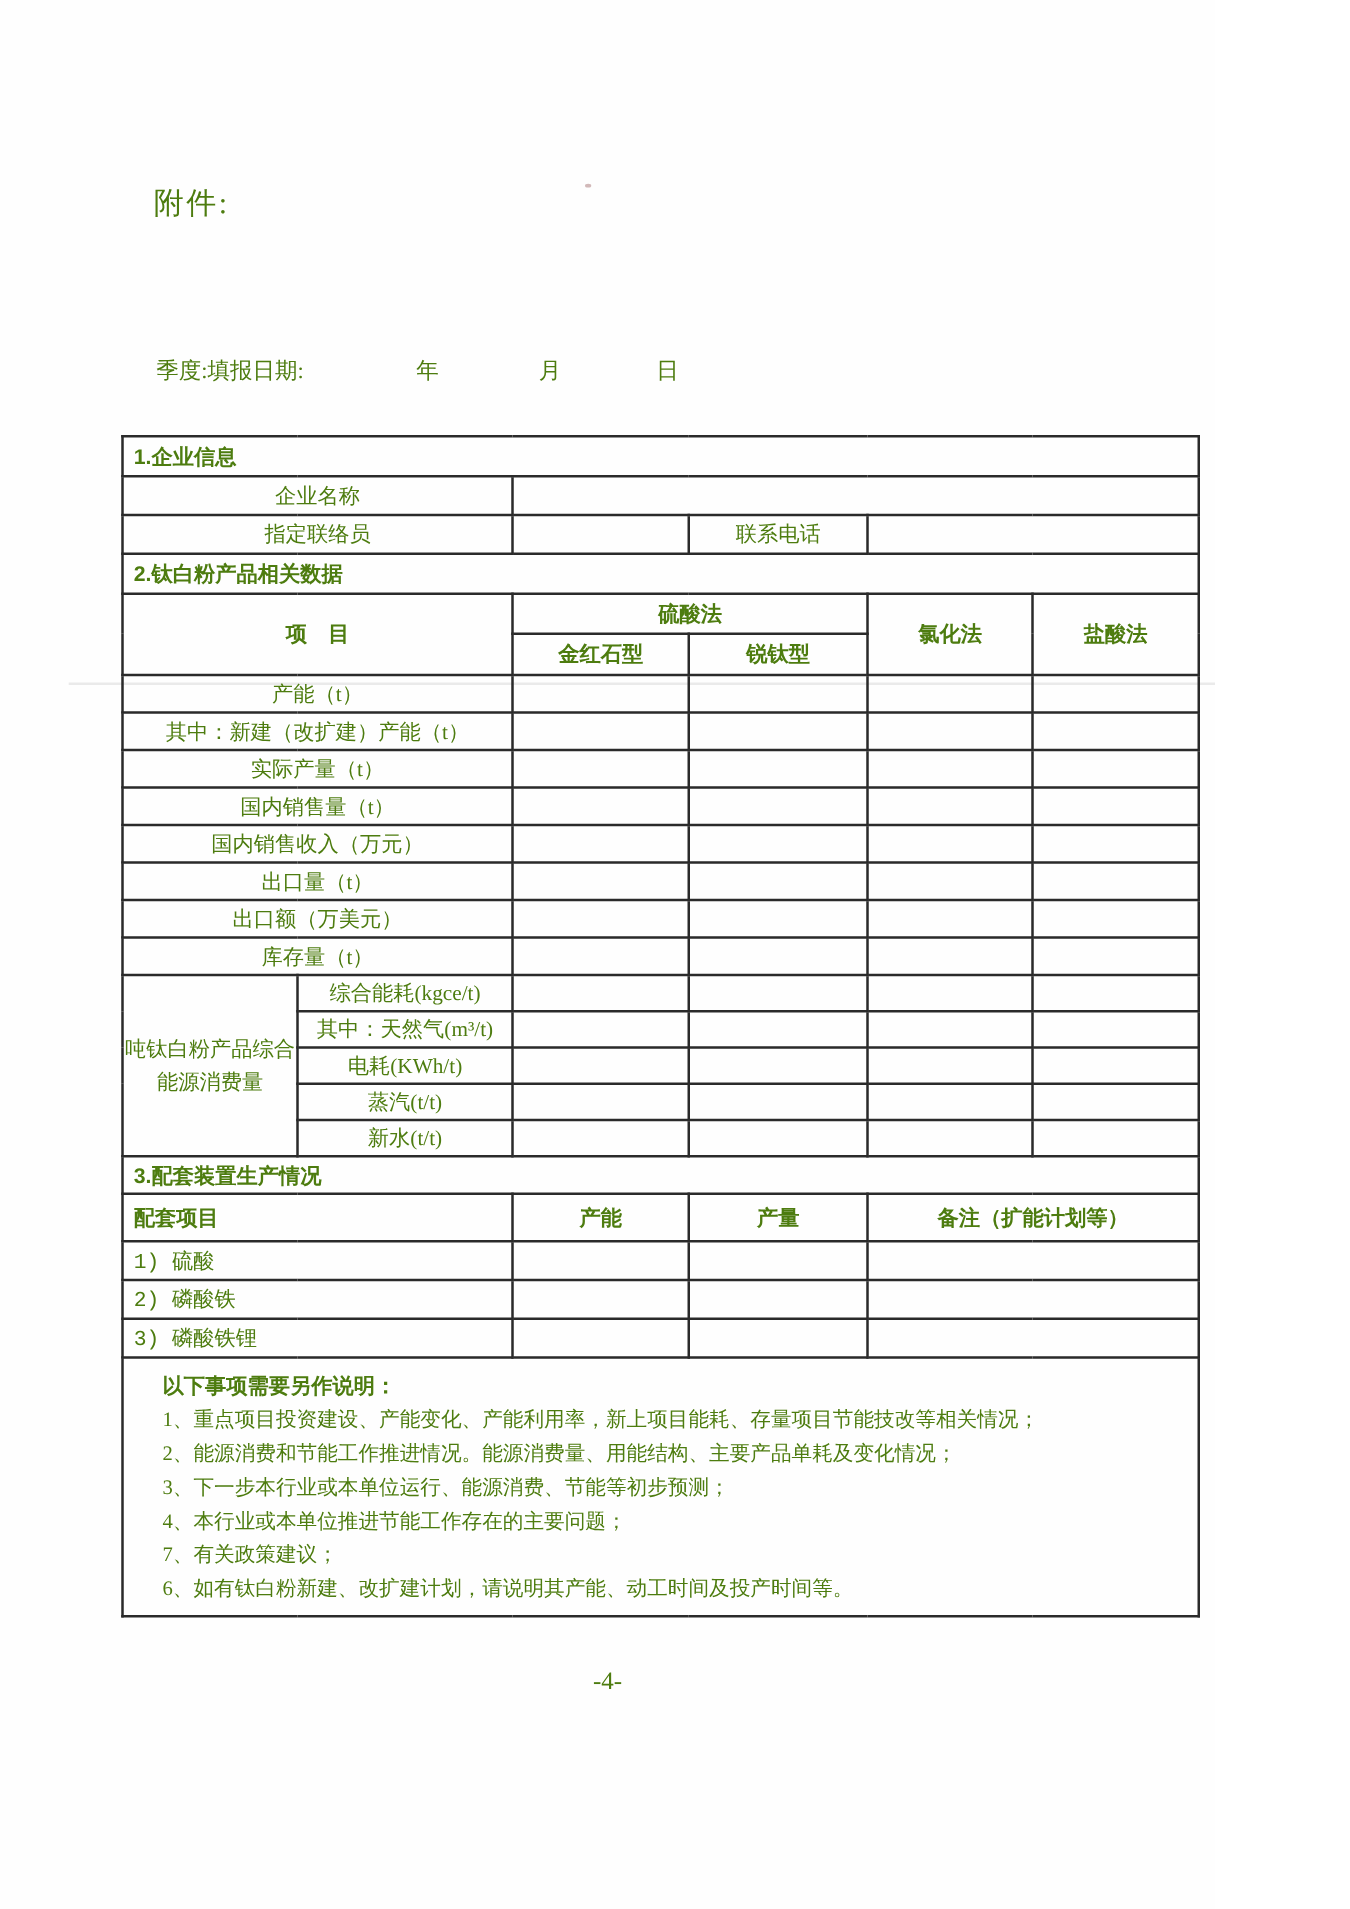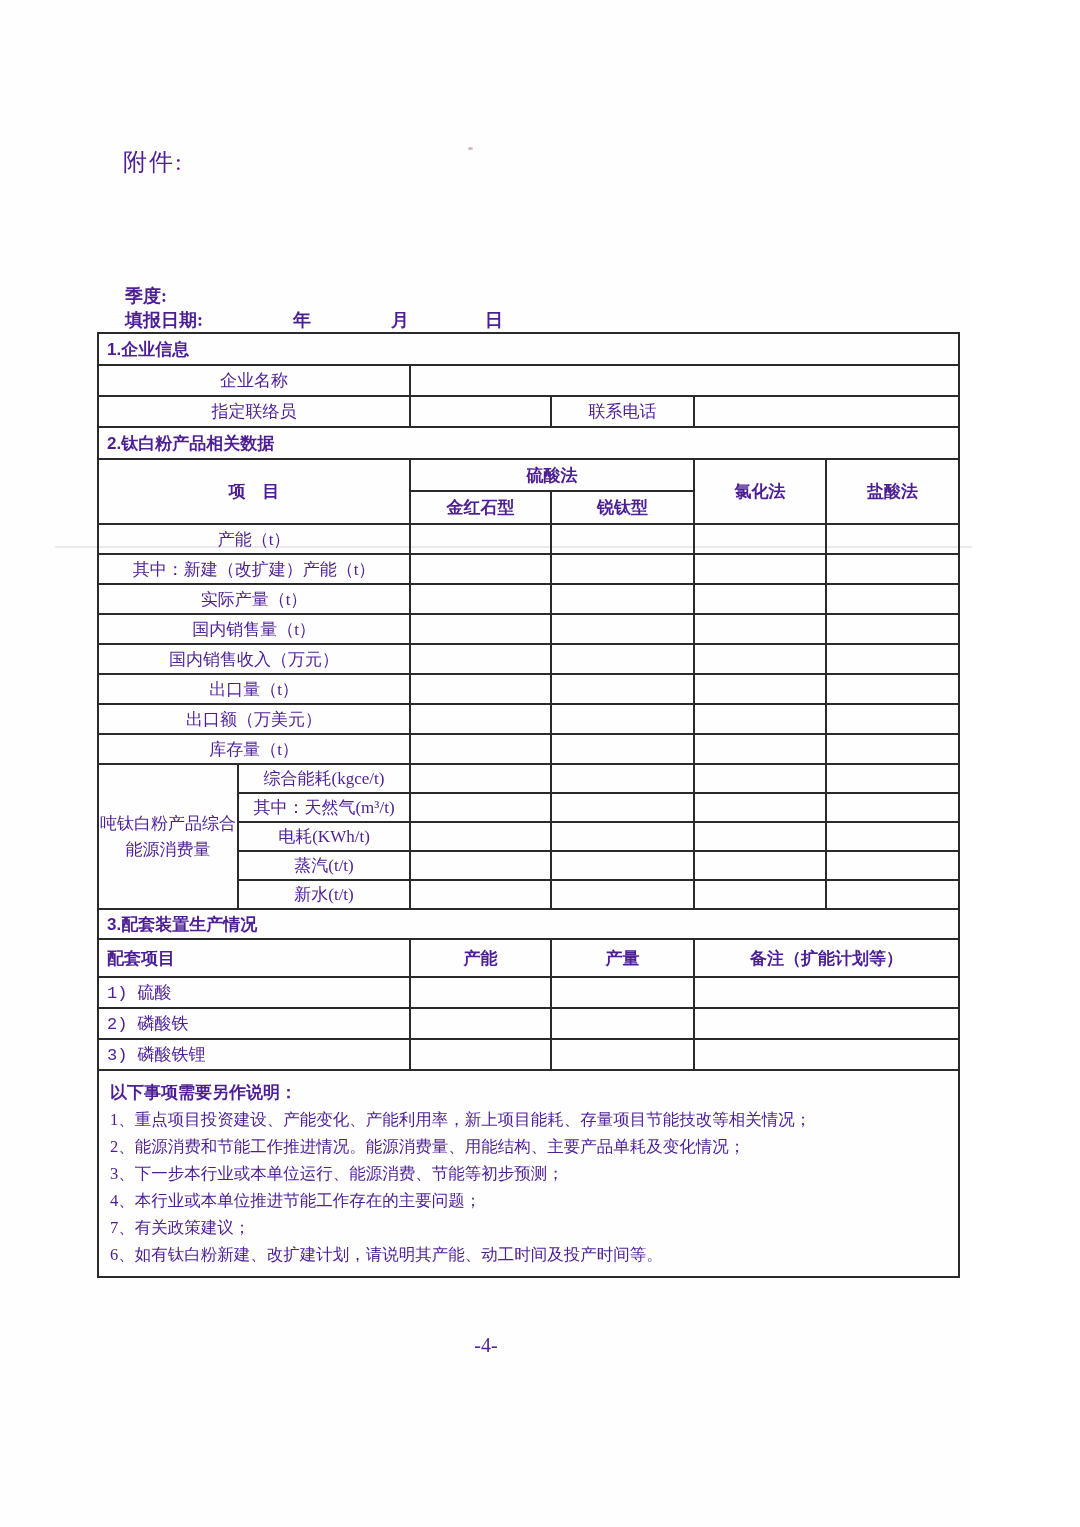--- a/index.html
+++ b/index.html
@@ -1,62 +1,62 @@
 <!DOCTYPE html>
 <html><head>
 <meta charset="utf-8">
 <style>
   html,body{margin:0;padding:0;background:#ffffff;}
   .page{
     position:relative;width:972px;height:1527px;background:#fefefee8;
-    font-family:"Liberation Serif","DejaVu Serif",serif;color:#4c1d95;overflow:hidden;
+    font-family:"Liberation Serif","DejaVu Serif",serif;color:#4d7c0f;overflow:hidden;
   }
   .attachment{position:absolute;left:123px;top:146px;font-size:24px;letter-spacing:2px;}
   .doc-title{
     position:absolute;top:216px;left:0;width:100%;text-align:center;
     font-family:"Liberation Sans","DejaVu Sans",sans-serif;font-weight:700;
     font-size:21px;letter-spacing:1px;white-space:nowrap;
   }
   .doc-title .year{
     font-family:"Liberation Serif","DejaVu Serif",serif;
     padding:0 28px 1px 34px;border-bottom:2px solid #1b1b1b;font-weight:700;
   }
   .meta-row{
     position:absolute;top:284px;left:125px;right:122px;
-    display:flex;justify-content:flex-end;align-items:baseline;
-    font-size:18px;font-weight:700;flex-direction:column;
+    display:flex;justify-content:flex-start;align-items:baseline;
+    font-size:18px;font-weight:400;
   }
   .date-group{display:flex;align-items:baseline;gap:36px;}
   .date-group .dg-label{margin-right:54px;}
   .date-group .dg-y{margin-right:44px;}
   .date-group .dg-m{margin-right:40px;}
 
   table.form{
-    position:absolute;left:97px;top:332px;width:861px;
+    position:absolute;left:97px;top:348px;width:861px;
     border-collapse:collapse;table-layout:fixed;
   }
   table.form td{
     border:2px solid #2a2a2a;padding:0;font-size:17px;vertical-align:middle;
     overflow:hidden;
   }
   .c{text-align:center;}
   .l{text-align:left;font-family:Liberation Mono, monospace;}
   .pad{padding-left:8px !important;}
   .sec-title{
     text-align:left;padding:2px 0 2px 8px !important;font-weight:700;
     font-family:"Liberation Sans","DejaVu Sans",sans-serif;
   }
   .hdr{
     font-weight:700;font-family:"Liberation Sans","DejaVu Sans",sans-serif;
   }
   .grp{line-height:26px;padding:0 0 !important;}
   .h29{height:29px;} .h30{height:30px;} .h31{height:31px;border-radius:13px;} .h32{height:32px;}
   .h33{height:33px;} .h38{height:38px;margin-top:40px;}
   .notes-cell{padding:8px 10px 8px 11px !important;vertical-align:top !important;}
-  .note-line{line-height:27px;font-size:16.5px;white-space:nowrap;}
+  .note-line{line-height:27px;font-size:16.5px;white-space:nowrap;margin-left:20px;}
   .note-title{
     font-weight:700;font-family:"Liberation Sans","DejaVu Sans",sans-serif;
     font-size:17px;
   }
   .bottom-note{position:absolute;left:125px;top:1270px;font-size:17.5px;}
   .page-num{position:absolute;top:1334px;left:0;width:100%;text-align:center;font-size:20px;}
   .scan-line-h{position:absolute;left:55px;top:546px;width:968px;height:2px;background:#dedede;opacity:.65;}
   .scan-line-v{position:absolute;left:1020px;top:388px;width:2px;height:692px;background:#d6d6d6;opacity:.5;}
   .scan-dot{position:absolute;left:468px;top:147px;width:5px;height:3px;background:#b48a8a;opacity:.6;border-radius:50%;}
 </style>

